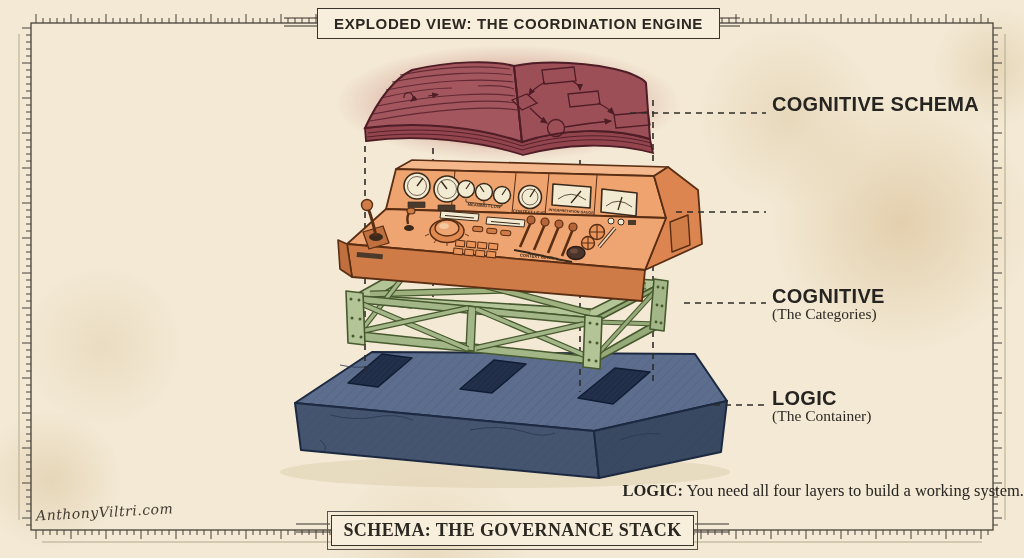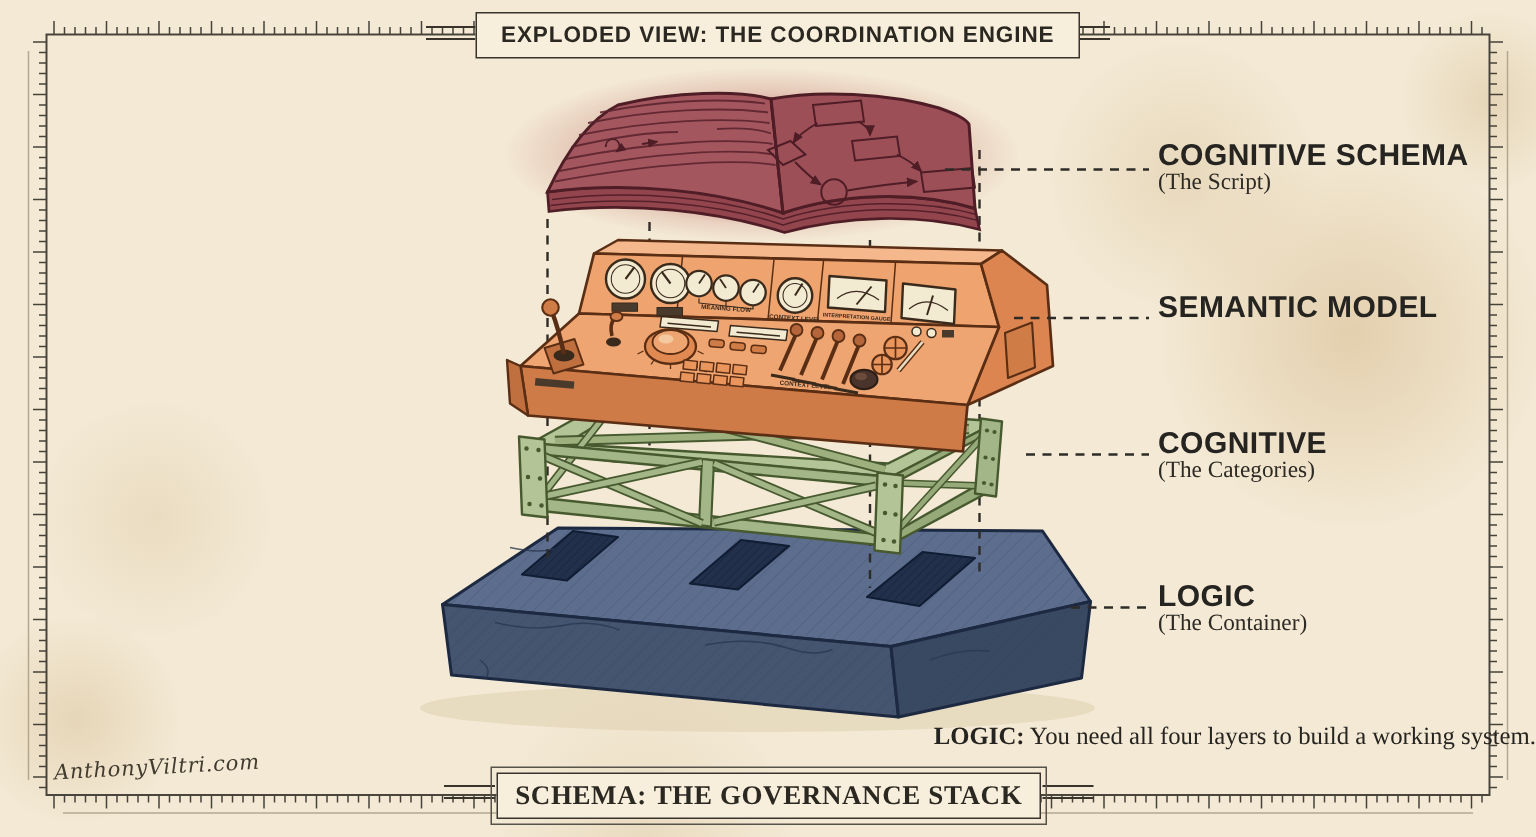--- a/index.html
+++ b/index.html
@@ -793,24 +793,22 @@
 
 <div id="top-title" class="title-box">
   <span>EXPLODED VIEW: THE COORDINATION ENGINE</span>
 </div>
 <div id="bottom-title" class="title-box">
   <span>SCHEMA: THE GOVERNANCE STACK</span>
 </div>
 
 <div class="layer-label" style="top:95px">
   <div class="name">COGNITIVE SCHEMA</div>
-  <div class="sub">(The Script)</div>
 </div>
 <div class="layer-label" style="top:196px">
-  <div class="name">SEMANTIC MODEL</div>
 </div>
 <div class="layer-label" style="top:287px">
   <div class="name">COGNITIVE</div>
   <div class="sub">(The Categories)</div>
 </div>
 <div class="layer-label" style="top:389px">
   <div class="name">LOGIC</div>
   <div class="sub">(The Container)</div>
 </div>
 

